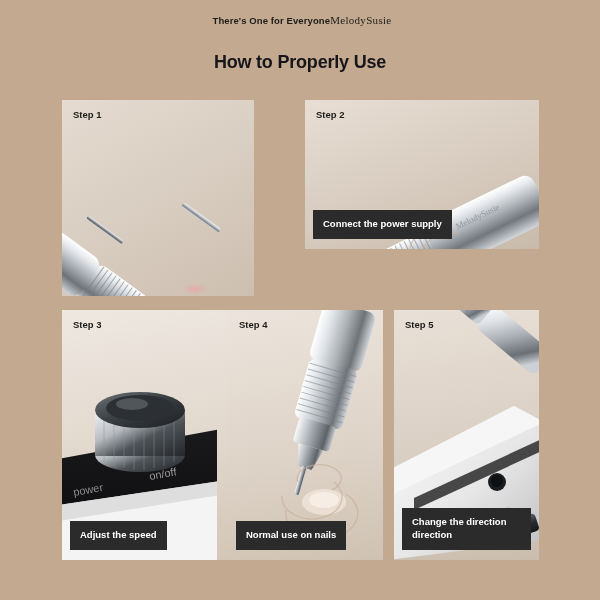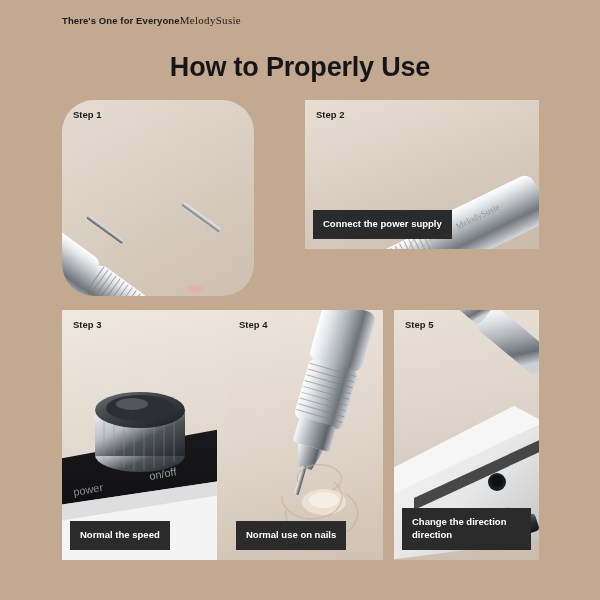--- a/index.html
+++ b/index.html
@@ -14,42 +14,42 @@
     width: 600px; height: 600px;
     background: #c3a98f;
   }
   
   .header {
     position: absolute;
     top: 0; left: 0;
     width: 600px; height: 40px;
     display: flex;
     align-items: center;
-    justify-content: flex-start;
+    justify-content: center;
     padding: 0 58px 0 62px;
   }
   .tagline {
     font-size: 9.5px;
     font-weight: bold;
     color: #1d1d1b;
     letter-spacing: 0.1px;
   }
   .brand {
     font-family: "Liberation Serif", serif;
     font-size: 11px;
     color: #1d1d1b;
     letter-spacing: 0.3px;
     white-space: nowrap;
   }
 
   .title {
     position: absolute;
     top: 52px; left: 0; width: 600px;
     text-align: center;
-    font-size: 27px;
+    font-size: 18px;
     font-weight: bold;
     color: #16161a;
     letter-spacing: -0.2px;
   }
 
   
   .card {
     position: absolute;
     overflow: hidden;
     background: #d9cbbd;
@@ -72,21 +72,21 @@
     font-weight: bold;
     padding: 8px 10px;
     line-height: 1.35;
     z-index: 7;
     max-width: 88%;
   }
   .card .caption.wide { left: 8px; right: 8px; max-width: none; }
 
   
   #card1 { left: 62px; top: 100px; width: 192px; height: 196px;
-           background: linear-gradient(150deg,#e6dbd0 0%, #dacfc3 45%, #cdbfb0 100%); border-radius: 32px; }
+           background: linear-gradient(150deg,#e6dbd0 0%, #dacfc3 45%, #cdbfb0 100%); }
   #card2 { left: 305px; top: 100px; width: 234px; height: 149px;
            background: linear-gradient(160deg,#e8ded3 0%, #d7cbbf 55%, #c9bbab 100%); }
   
   #card3 { left: 62px; top: 310px; width: 177px; height: 250px;
            background: linear-gradient(170deg,#efe8e1 0%, #e0d6cb 60%, #d3c6b7 100%); }
   #card4 { left: 228px; top: 310px; width: 155px; height: 250px;
            background: linear-gradient(170deg,#ece4dc 0%, #ddd2c6 60%, #cfc2b3 100%); padding-left: 28px; }
   #card5 { left: 394px; top: 310px; width: 145px; height: 250px;
            background: linear-gradient(170deg,#e9e0d7 0%, #d8cdc1 60%, #cabdad 100%); }
 
@@ -279,21 +279,21 @@
         <line x1="92" y1="100" x2="92" y2="158"></line>
         <line x1="102" y1="101" x2="102" y2="156"></line>
         <line x1="112" y1="104" x2="112" y2="152"></line>
       </g>
 
       <ellipse cx="78" cy="100" rx="45" ry="18" fill="url(#knobTop)"></ellipse>
       <ellipse cx="78" cy="98" rx="34" ry="13" fill="#2c3034"></ellipse>
       <ellipse cx="70" cy="94" rx="16" ry="6" fill="#6b7075" opacity="0.6"></ellipse>
     </svg>
 
-    <div class="caption">Normal the speed</div>
+    <div class="caption">Adjust the speed</div>
   </div>
 
   <div class="card" id="card4">
     <div class="steplabel">Step 4</div>
 
     <svg width="155" height="250" style="position:absolute;left:0;top:0">
       <defs>
         <linearGradient id="metal4" x1="0" y1="0" x2="1" y2="0">
           <stop offset="0%" stop-color="#ffffff"></stop>
           <stop offset="20%" stop-color="#e4e7ea"></stop>

